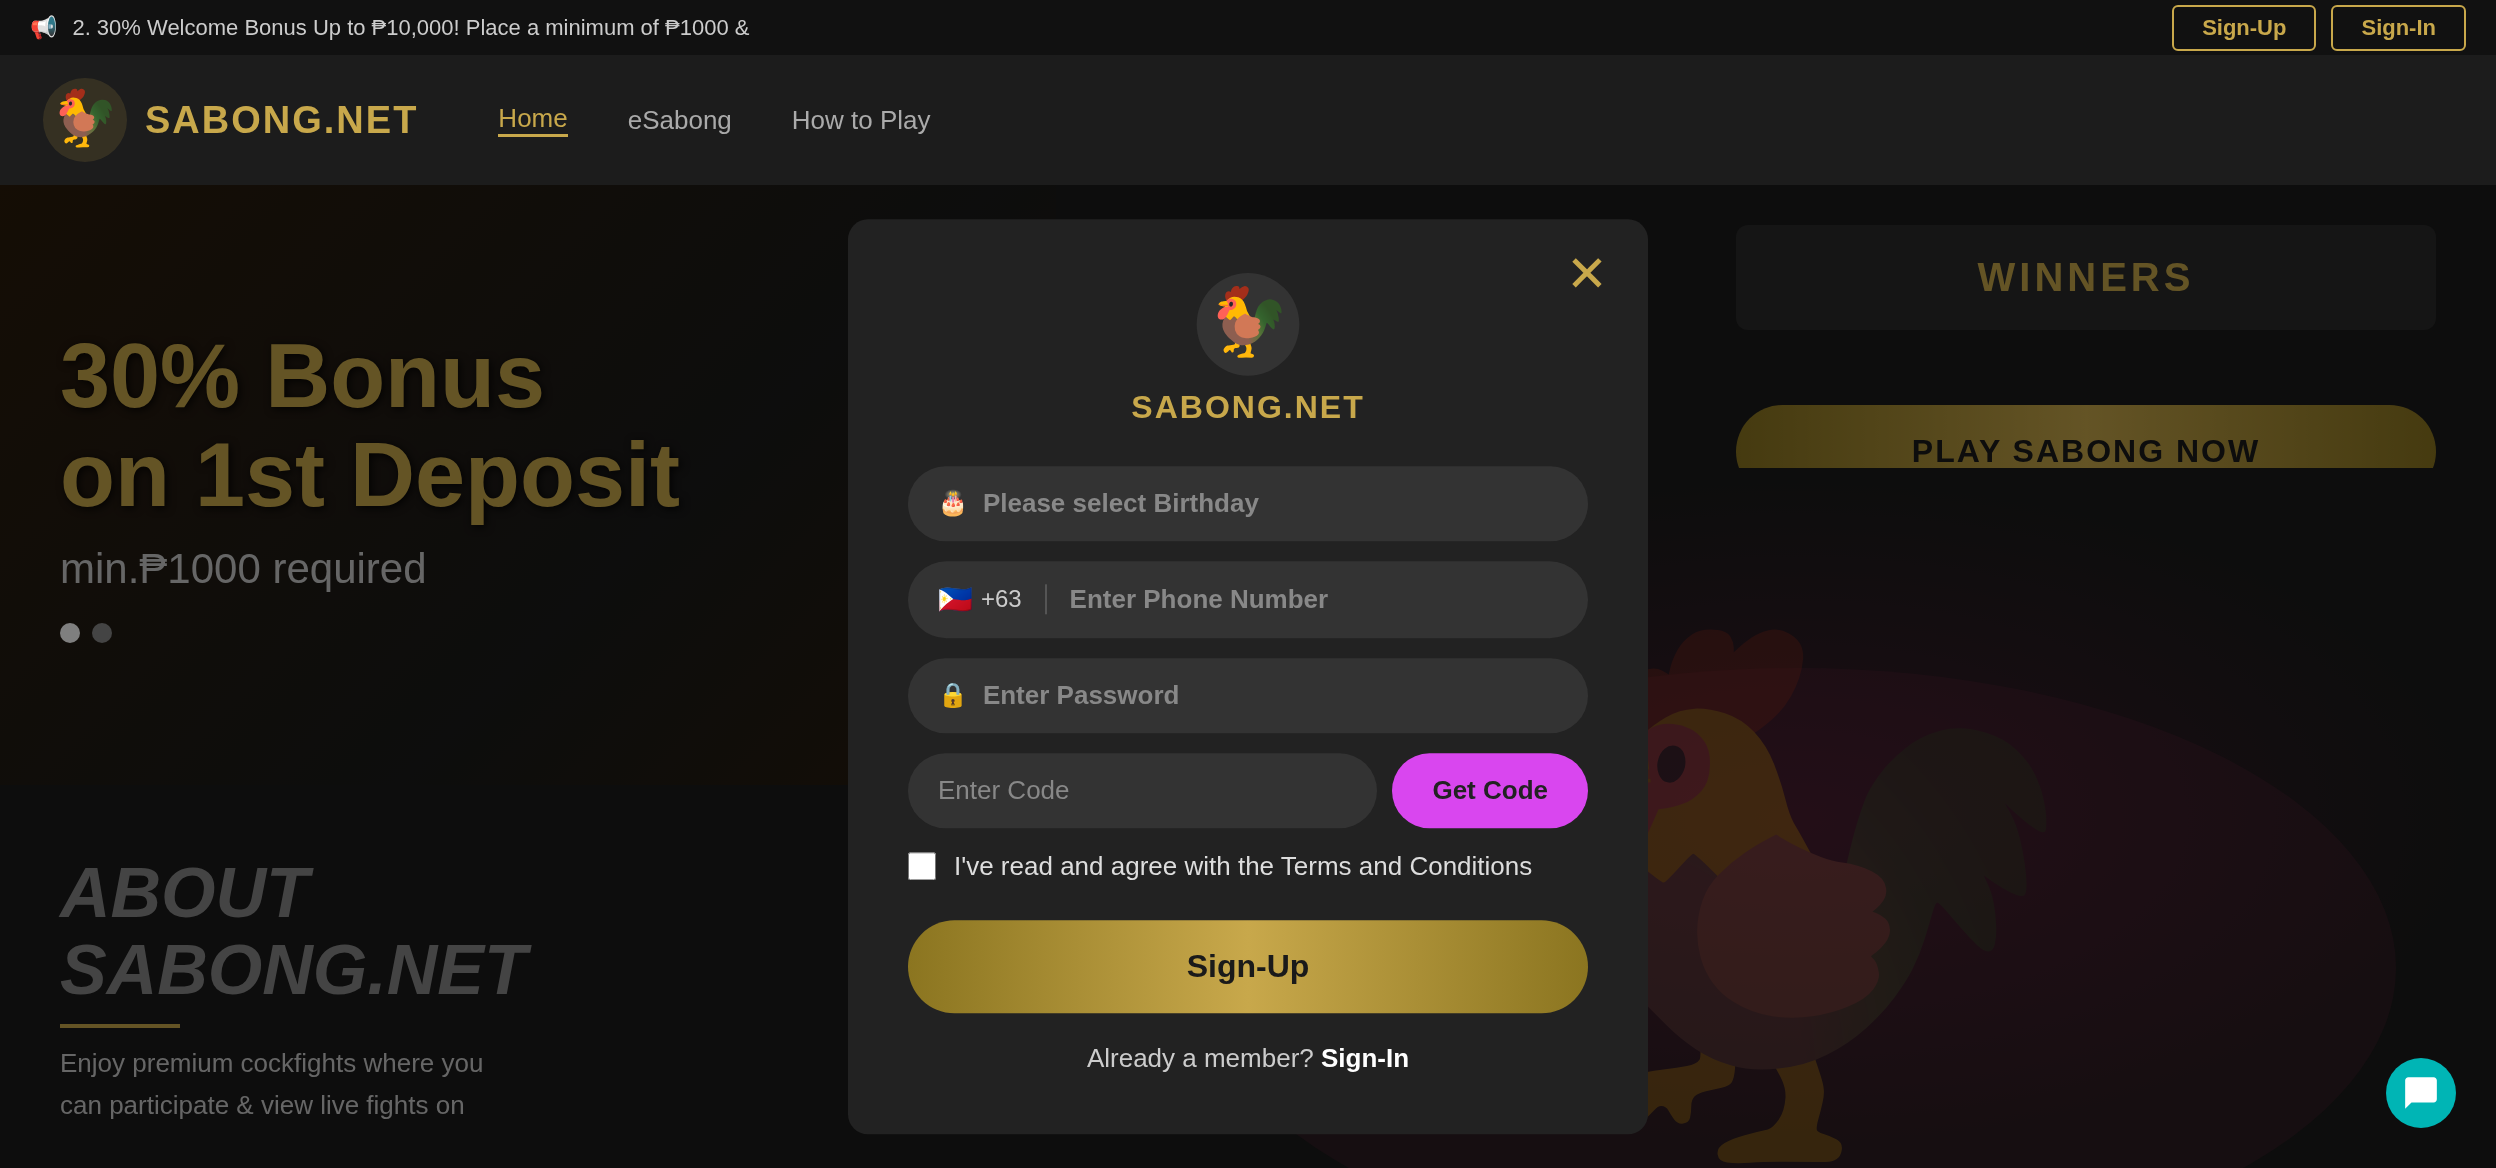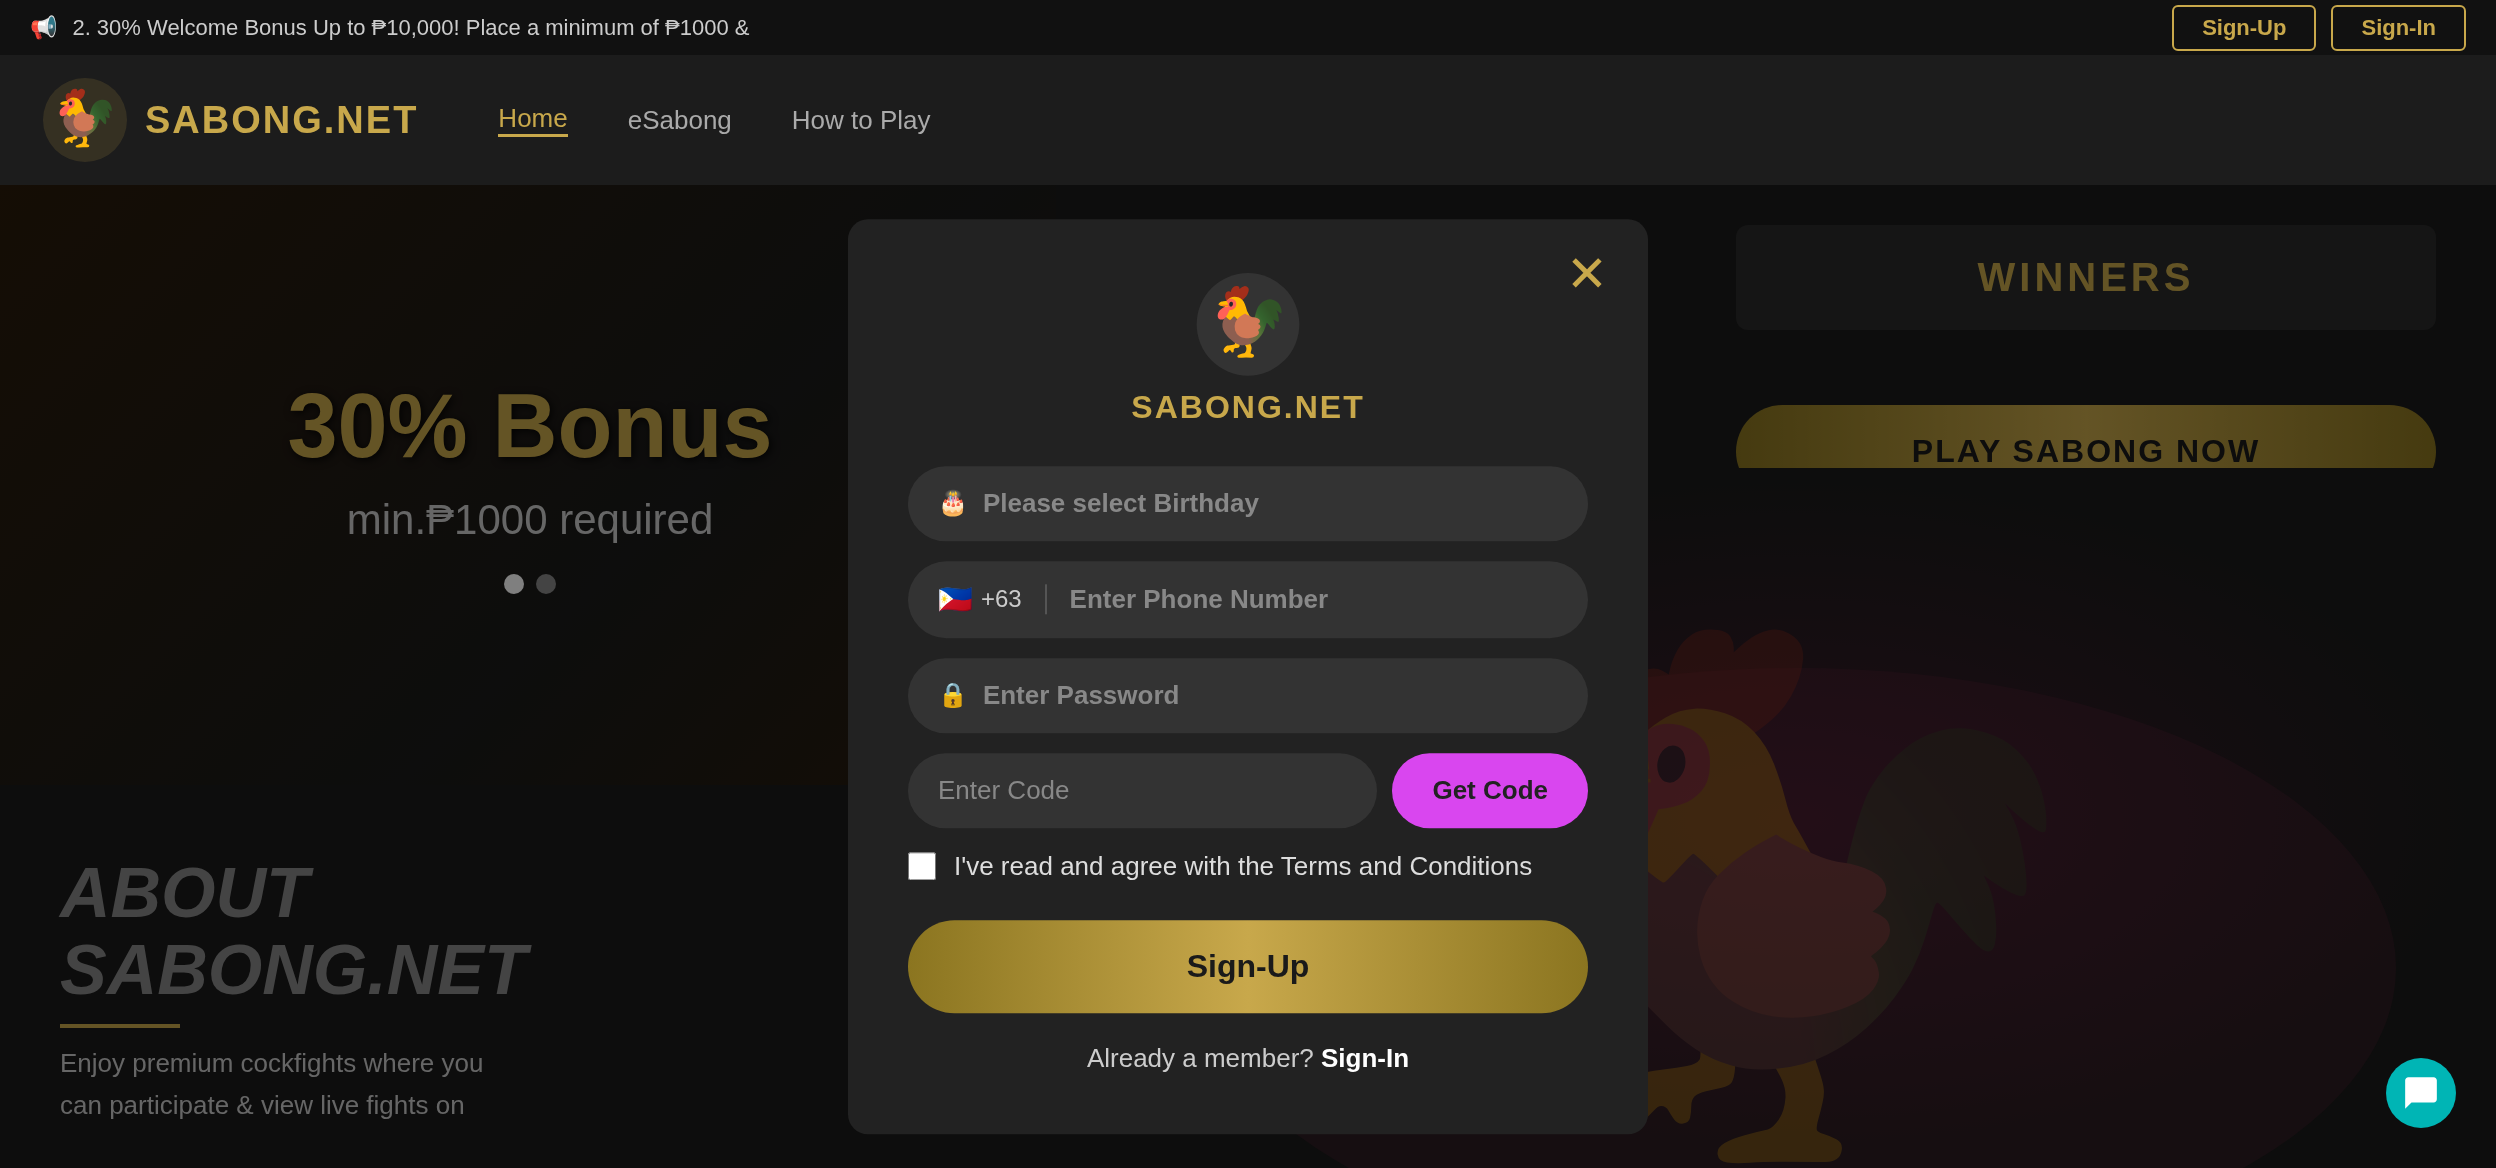--- a/index.html
+++ b/index.html
@@ -103,21 +103,20 @@
       left: 0;
       top: 0;
       width: 1060px;
       height: 600px;
       background: linear-gradient(135deg, #2a1a0a 0%, #1a1a1a 60%, #2a1a0a 100%);
       display: flex;
       flex-direction: column;
       justify-content: center;
       padding: 60px;
       overflow: hidden;
-      align-items: center;
     }
     .banner-title {
       font-size: 90px;
       font-weight: 900;
       color: #c8a84b;
       line-height: 1.1;
       text-shadow: 2px 2px 8px rgba(0,0,0,0.8);
     }
     .banner-subtitle {
       font-size: 42px;
@@ -446,20 +445,21 @@
     <a class="nav-link inactive">eSabong</a>
     <a class="nav-link inactive">How to Play</a>
   </div>
 </nav>
 
 <div class="main-content">
 
   <div class="banner-area">
     <div class="banner-title">
       <span>30% Bonus</span><br>
+      <span>on 1st Deposit</span>
     </div>
     <div class="banner-subtitle">min.₱1000 required</div>
     <div class="banner-dots">
       <div class="dot active"></div>
       <div class="dot"></div>
     </div>
   </div>
 
   <div class="about-section">
     <div class="about-title">

